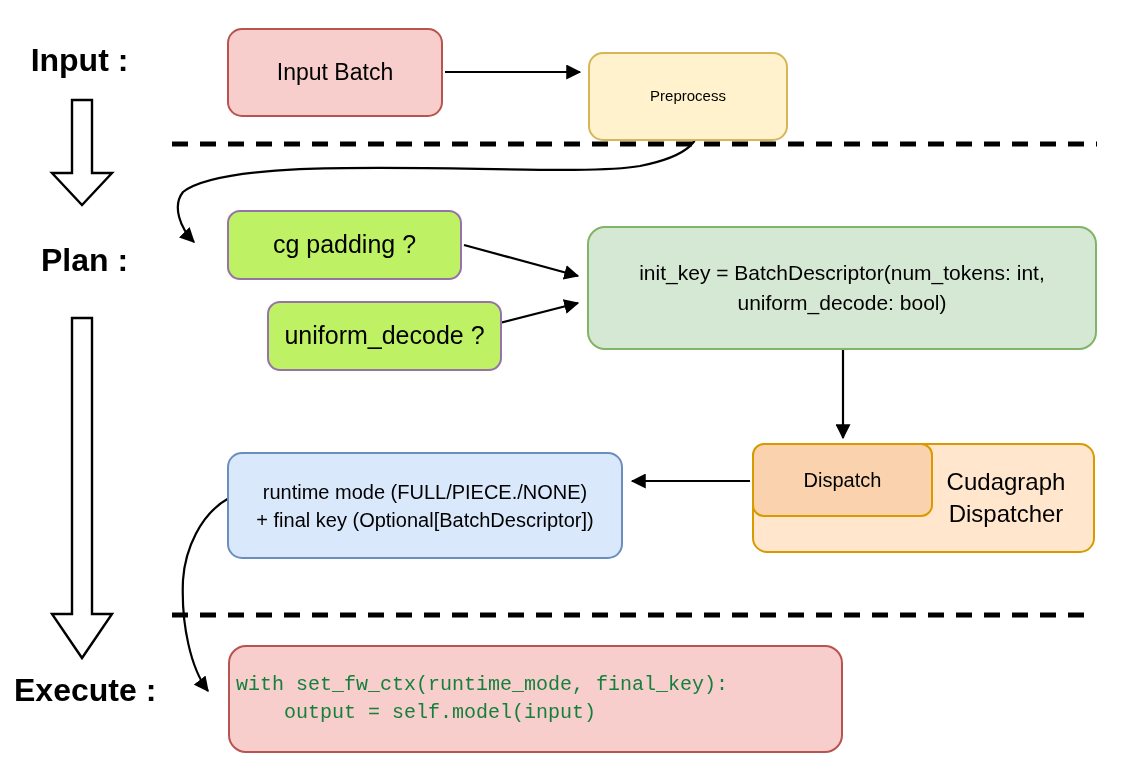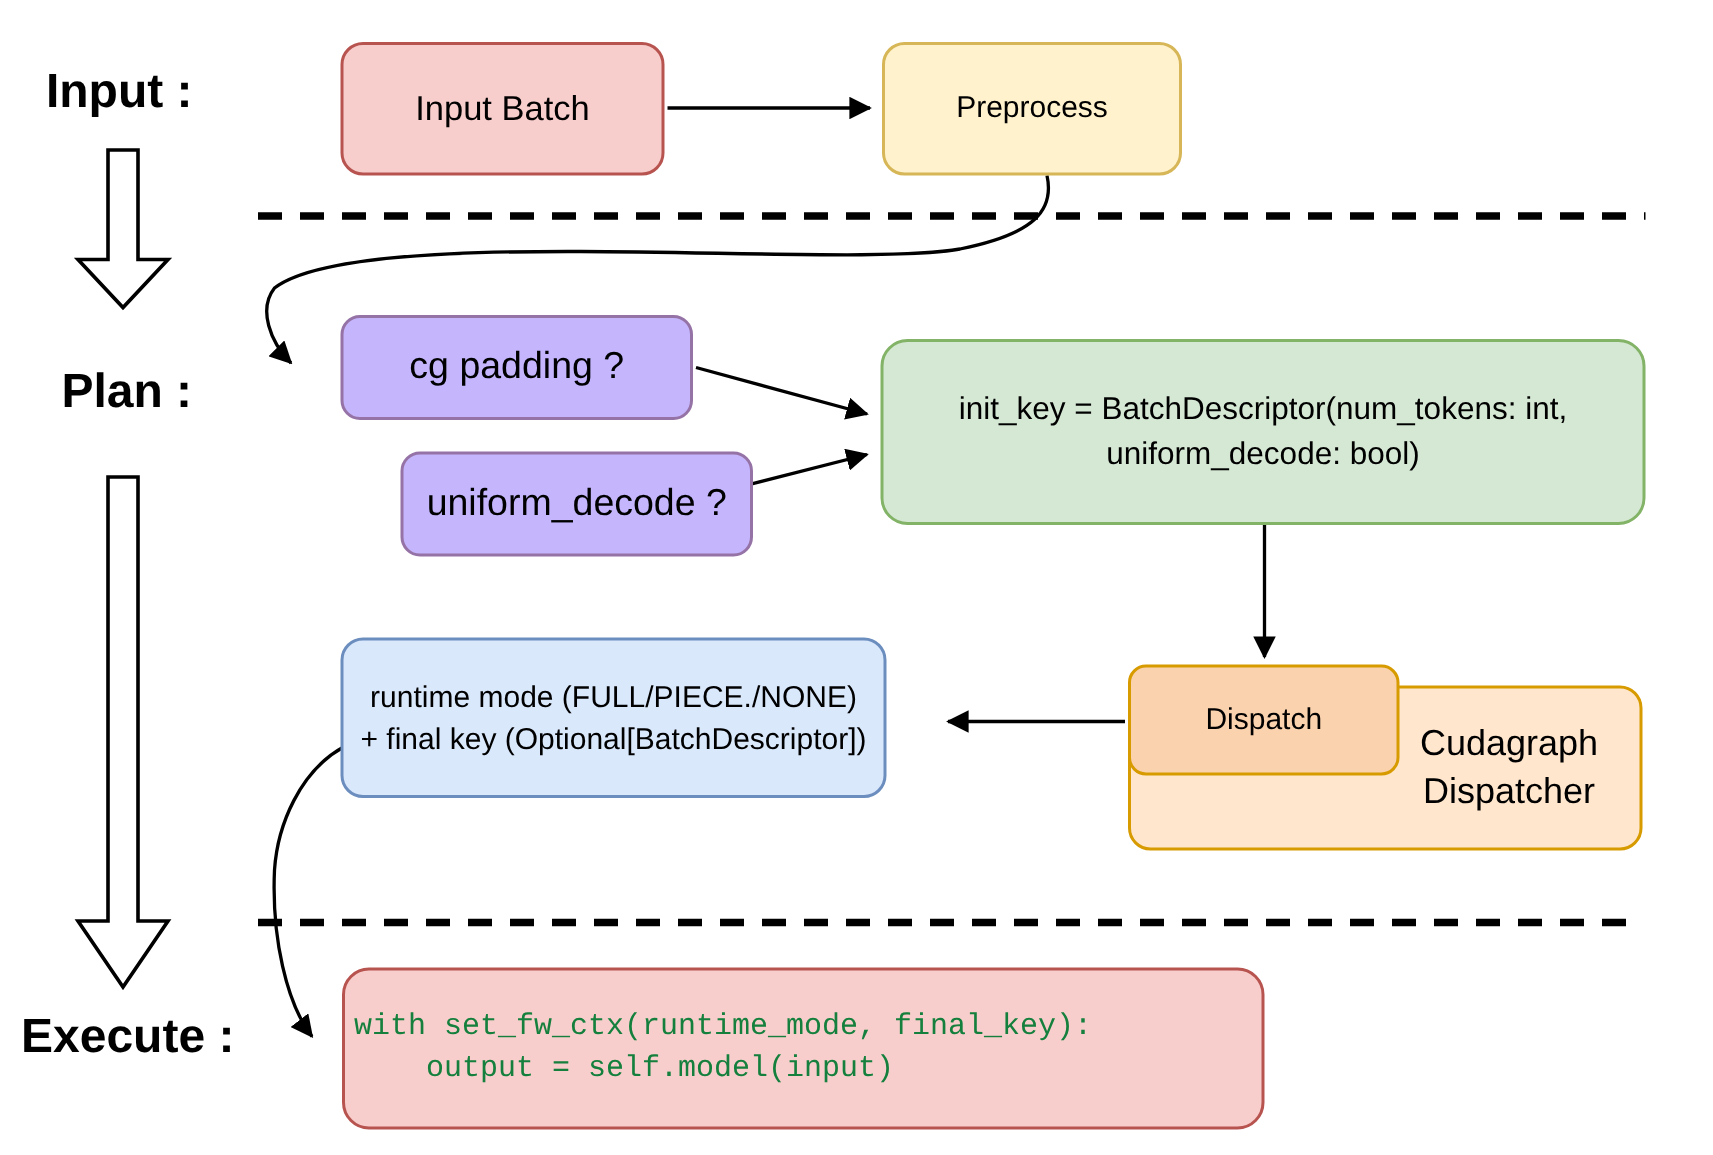--- a/index.html
+++ b/index.html
@@ -23,22 +23,22 @@
   .node {
     position: absolute;
     border: 2px solid #000;
     display: flex;
     flex-direction: column;
     justify-content: center;
     text-align: center;
     line-height: 1.25;
   }
   .node-red    { background: #f8cecc; border-color: #b85450; border-radius: 15px; font-size: 23px; }
-  .node-yellow { background: #fff2cc; border-color: #d6b656; border-radius: 15px; font-size: 20px; }
-  .node-purple { background: #c4b5fd; border-color: #9673a6; border-radius: 13px; font-size: 25px; }
+  .node-yellow { background: #fff2cc; border-color: #d6b656; border-radius: 15px; font-size: 15px; margin-top: 24px; }
+  .node-purple { background: #bef264; border-color: #9673a6; border-radius: 13px; font-size: 25px; }
   .node-green  { background: #d5e8d4; border-color: #82b366; border-radius: 18px; font-size: 21px; line-height: 30px; }
   .node-blue   { background: #dae8fc; border-color: #6c8ebf; border-radius: 15px; font-size: 20px; line-height: 28px; }
 
   .node-orange-outer {
     background: #ffe6cc; border-color: #d79b00; border-radius: 15px;
     display: block;
   }
   .node-orange-inner {
     background: #fad2ae; border-color: #d79b00; border-radius: 12px;
     font-size: 20px;
@@ -116,32 +116,32 @@
 
   <div class="node node-purple" style="left:227px; top:301px; width:235px; height:70px;margin-left:40px;">
     <span>uniform_decode ?</span>
   </div>
 
   <div class="node node-green" style="left:587px; top:226px; width:510px; height:124px;">
     <div>init_key = BatchDescriptor(num_tokens: int,</div>
     <div>uniform_decode: bool)</div>
   </div>
 
-  <div class="node node-orange-outer" style="left:752px; top:443px; width:343px; height:110px;margin-top:14px;">
+  <div class="node node-orange-outer" style="left:752px; top:443px; width:343px; height:110px;">
     <div class="cudagraph-label">
       <div>Cudagraph</div>
       <div>Dispatcher</div>
     </div>
   </div>
 
   <div class="node node-orange-inner" style="left:752px; top:443px; width:181px; height:74px;">
     <span>Dispatch</span>
   </div>
 
-  <div class="node node-blue" style="left:227px; top:425px; width:364px; height:107px;">
+  <div class="node node-blue" style="left:227px; top:452px; width:396px; height:107px;">
     <div>runtime mode (FULL/PIECE./NONE)</div>
     <div>+ final key (Optional[BatchDescriptor])</div>
   </div>
 
   <div class="node node-code" style="left:228px; top:645px; width:615px; height:108px;">
     <div class="code-line">with set_fw_ctx(runtime_mode, final_key):</div>
     <div class="code-line">    output = self.model(input)</div>
   </div>
 
 </div>

